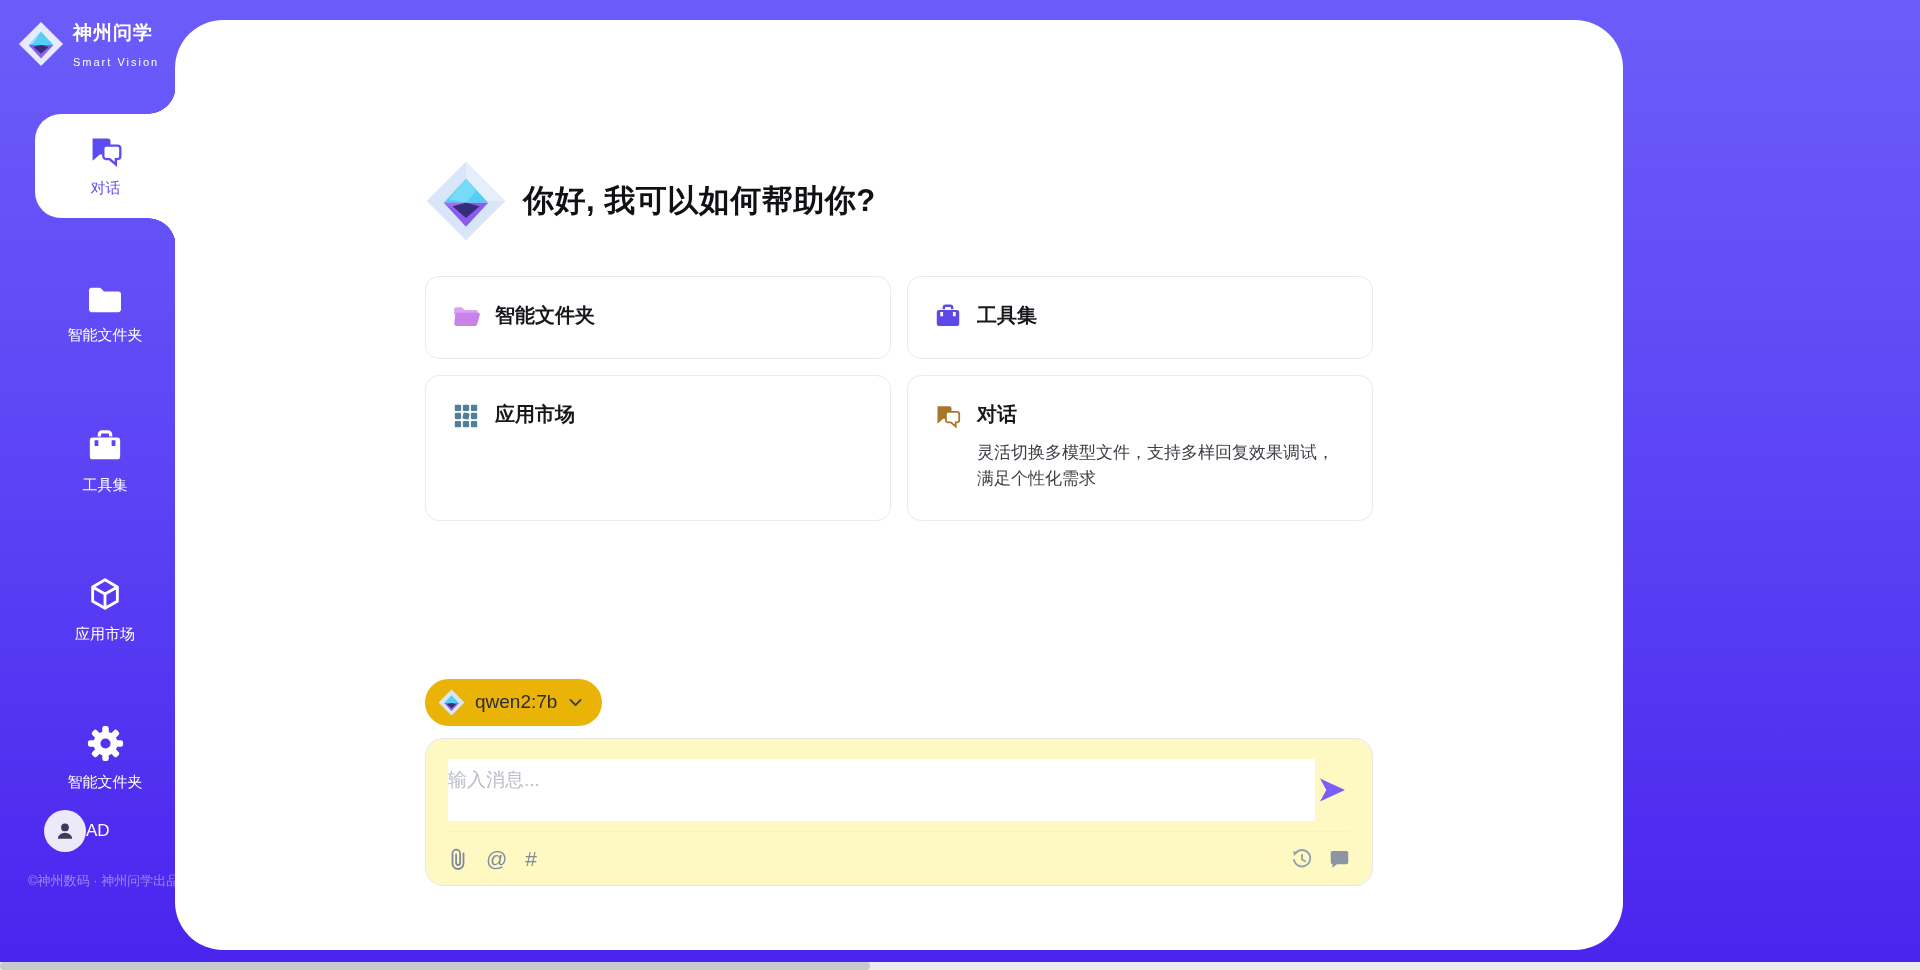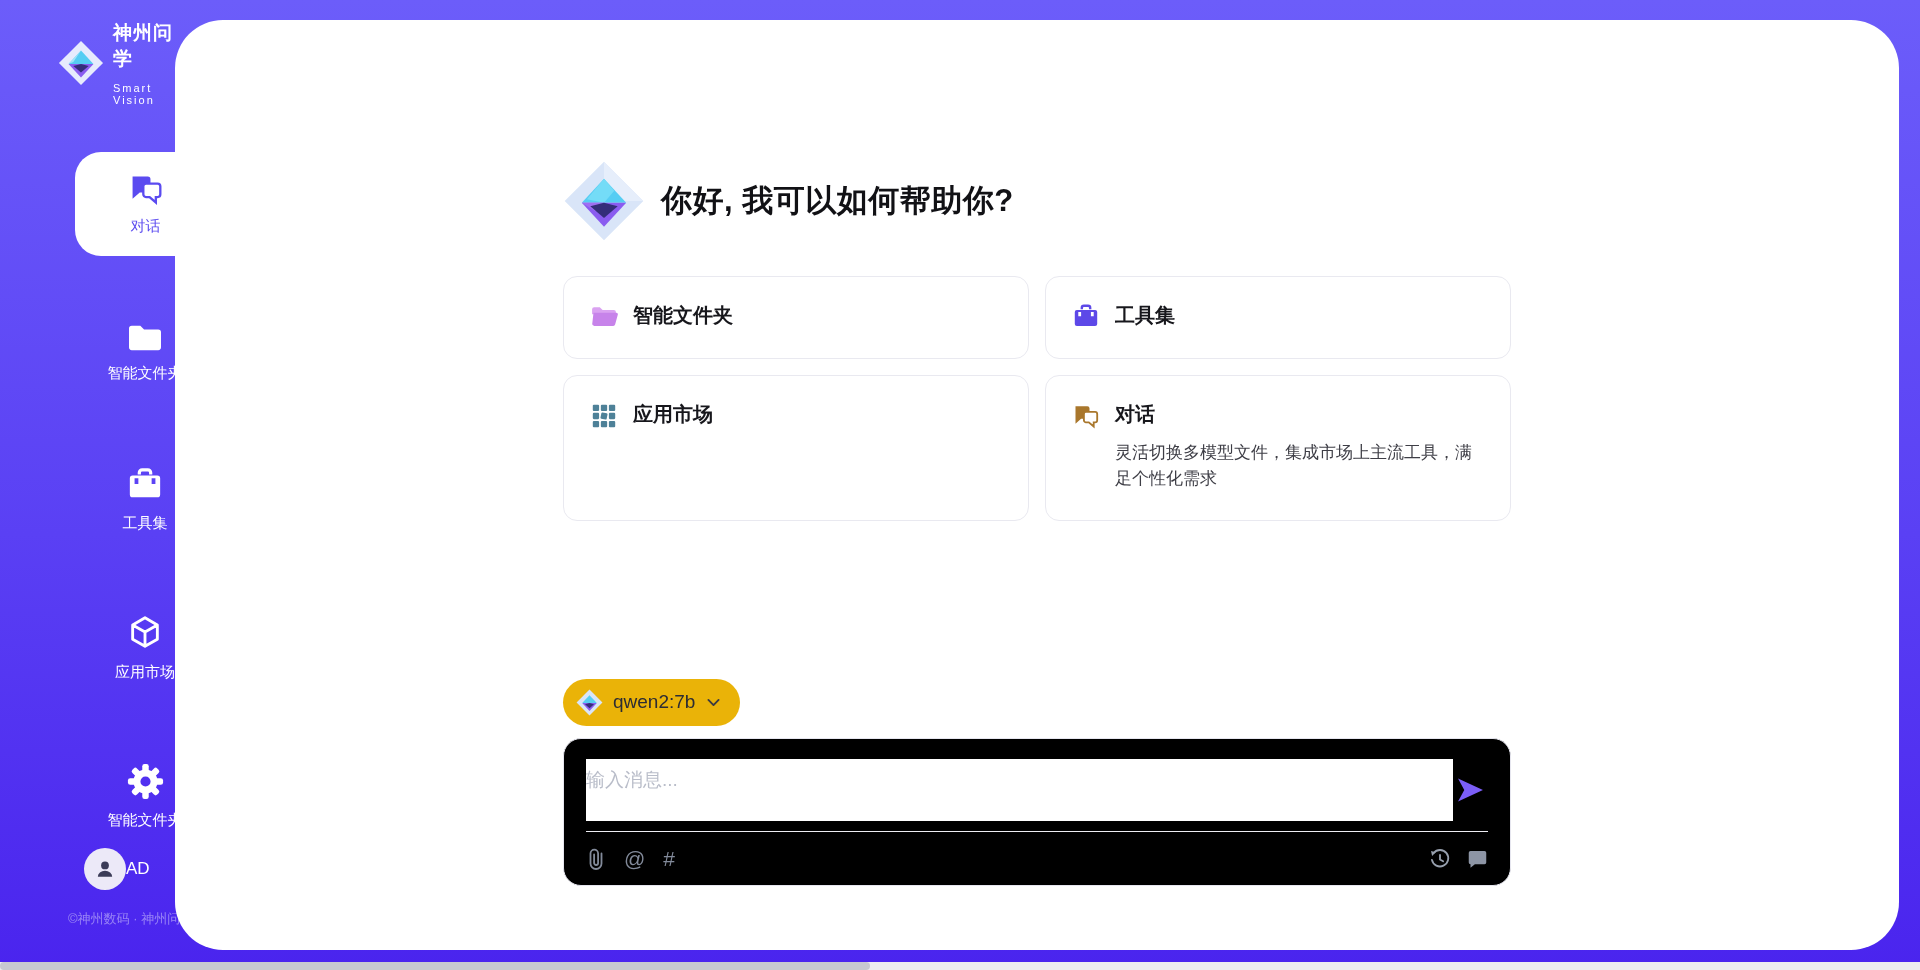--- a/index.html
+++ b/index.html
@@ -6,21 +6,21 @@
   html,body { width:1920px; height:970px; overflow:hidden; }
   body {
     font-family: "Liberation Sans", "DejaVu Sans", sans-serif;
     background: linear-gradient(180deg, #6c5dfa 0%, #5a40f4 55%, #4a24ee 100%);
     position: relative;
   }
 
   
   .sidebar {
     position:absolute; left:0; top:0; width:175px; height:800px;
-    display:flex; flex-direction:column; z-index:2;padding-left:40px;
+    display:flex; flex-direction:column; z-index:2;
   }
   .brand { display:flex; align-items:center; gap:9px; padding:20px 0 0 18px; }
   .brand-logo { width:46px; height:46px; flex-shrink:0; }
   .brand-text { display:flex; flex-direction:column; }
   .brand-name { color:#fff; font-size:19px; font-weight:700; letter-spacing:1px; }
   .brand-sub { color:#fff; font-size:11px; letter-spacing:2px; margin-top:10px; }
 
   .nav { margin-top:46px; display:flex; flex-direction:column; gap:44px; }
   .nav-item {
     position:relative; margin-left:35px; width:140px; height:104px;
@@ -42,21 +42,21 @@
 
   .sidebar-bottom { margin-top:auto; }
   .user-row { display:flex; align-items:center; gap:0; margin:0 0 20px 44px; cursor:pointer; }
   .avatar { width:42px; height:42px; border-radius:50%; background:#ece9f8;
             display:flex; align-items:center; justify-content:center; }
   .user-initials { color:#fff; font-size:17px; }
   .sidebar-footer { color:rgba(255,255,255,.42); font-size:13px; margin:0 0 16px 28px; white-space:nowrap; }
 
   
   .main {
-    position:absolute; left:175px; top:20px; width:1724px; height:930px;
+    position:absolute; left:175px; top:20px; width:1448px; height:930px;
     background:#fff; border-radius:48px; z-index:1; overflow:hidden;
   }
   .content { width:948px; margin:0 auto; padding-top:140px; }
 
   .greeting { display:flex; align-items:center; gap:16px; }
   .greeting-logo { width:82px; height:82px; }
   .greeting h1 { font-size:31px; font-weight:700; color:#111115; letter-spacing:.5px; }
 
   .cards { margin-top:34px; display:grid; grid-template-columns:1fr 1fr; gap:16px; }
   .card {
@@ -70,21 +70,21 @@
   .model-pill {
     margin-top:158px; display:inline-flex; align-items:center; gap:10px;
     background:#eab308; border-radius:999px; padding:10px 18px 10px 13px;
     cursor:pointer; border:none; font-family:inherit;
   }
   .model-pill .pill-logo { width:27px; height:27px; }
   .model-name { font-size:19px; color:#2c2c34; }
 
   .composer {
     margin-top:12px; border:1px solid #e6e6ef; border-radius:18px;
-    padding:14px 22px 14px; background:#000000;
+    padding:14px 22px 14px; background:#fef9c3;
   }
   .composer-top { display:flex; align-items:center; min-height:74px; }
   .composer-top textarea {
     flex:1; border:none; outline:none; resize:none; height:62px;
     font-family:inherit; font-size:19px; color:#222; padding-top:8px;
   }
   .composer-top textarea::placeholder { color:#b9bdc9; }
   .send-btn { background:none; border:none; cursor:pointer; padding:4px; display:flex; }
   .composer-divider { border-top:1px solid #ededf3; margin-top:4px; }
   .composer-actions { display:flex; align-items:center; gap:18px; padding-top:15px; }
@@ -257,21 +257,21 @@
         </div>
       </div>
 
       <div class="card">
         <svg class="card-icon" viewBox="0 0 40 38">
           <path d="M5,5 h17 a3,3 0 0 1 3,3 v12 a3,3 0 0 1 -3,3 h-9 l-8,7 z" fill="#a9772c"></path>
           <path d="M20,13 h13 a3,3 0 0 1 3,3 v9 a3,3 0 0 1 -3,3 h-2 v6 l-7,-6 h-4 a3,3 0 0 1 -3,-3 v-9 a3,3 0 0 1 3,-3 z" fill="#ffffff" stroke="#a9772c" stroke-width="2.6"></path>
         </svg>
         <div class="card-body">
           <div class="card-title">对话</div>
-          <div class="card-desc">灵活切换多模型文件，集成市场上主流工具，满足个性化需求</div>
+          <div class="card-desc">灵活切换多模型文件，支持多样回复效果调试，满足个性化需求</div>
         </div>
       </div>
     </div>
 
     <button class="model-pill">
       <svg class="pill-logo" viewBox="0 0 48 48">
         <polygon points="24,1 47,24 24,47 1,24" fill="#d9e5f8"></polygon>
         <polygon points="24,11 37,25 11,25" fill="#56cdf3"></polygon>
         <polygon points="24,39 37,25 11,25" fill="#8a5cf0"></polygon>
         <polygon points="24,25 32,27 24,34 16,27" fill="#342d7a"></polygon>

